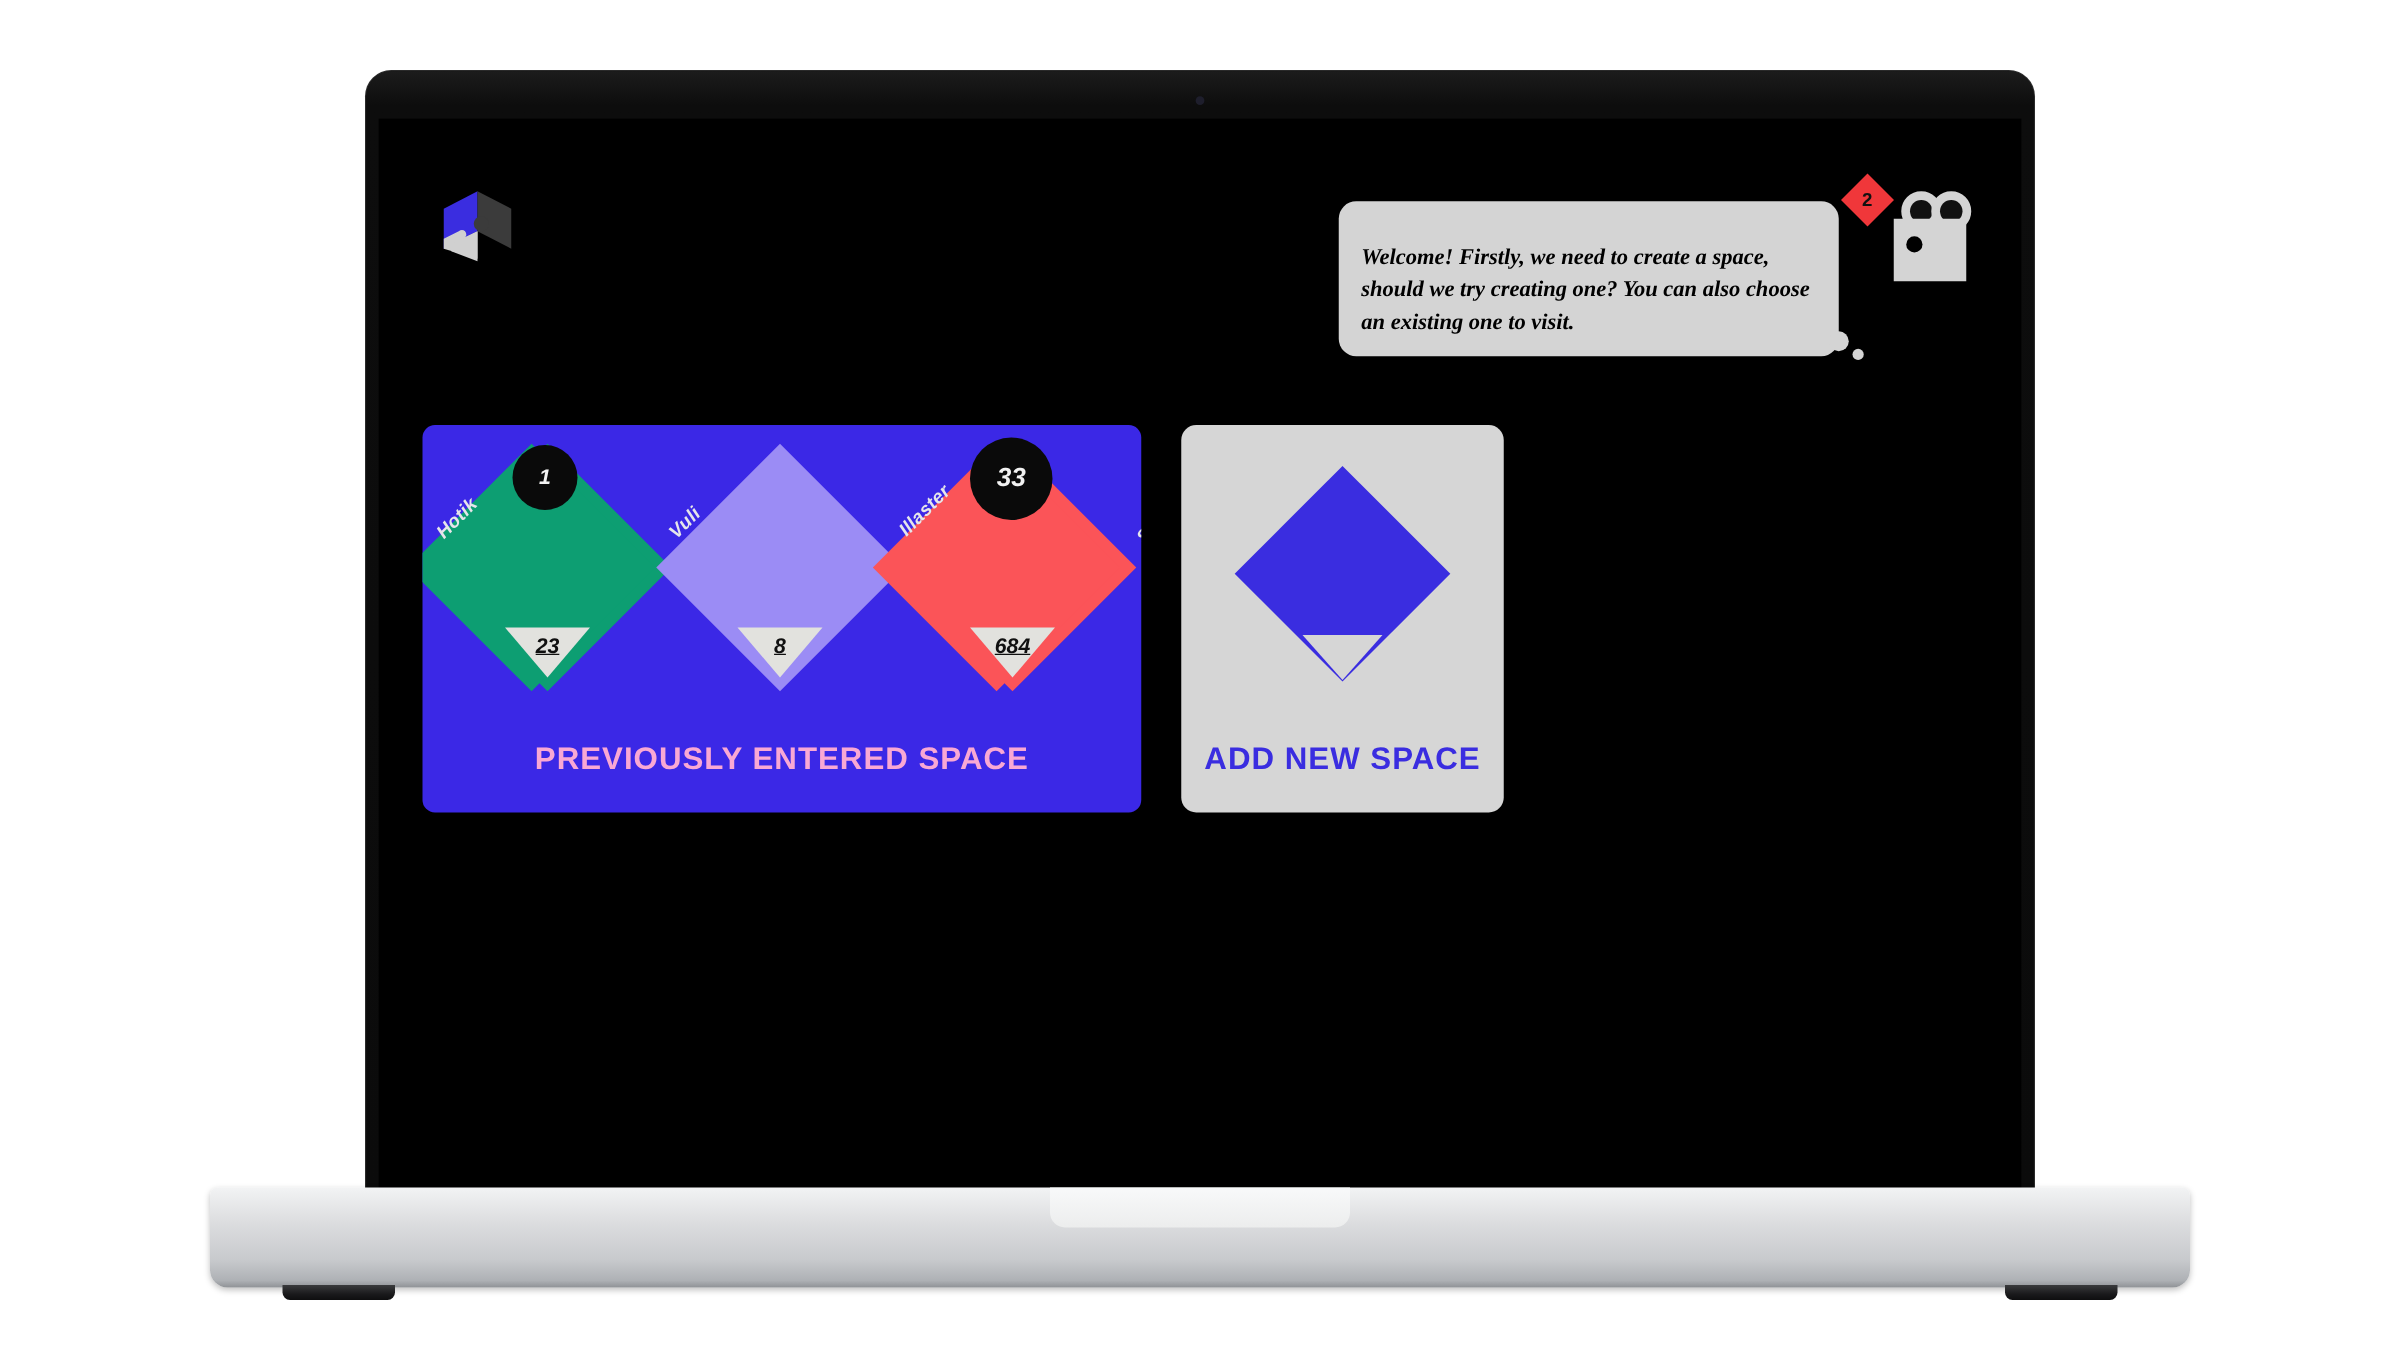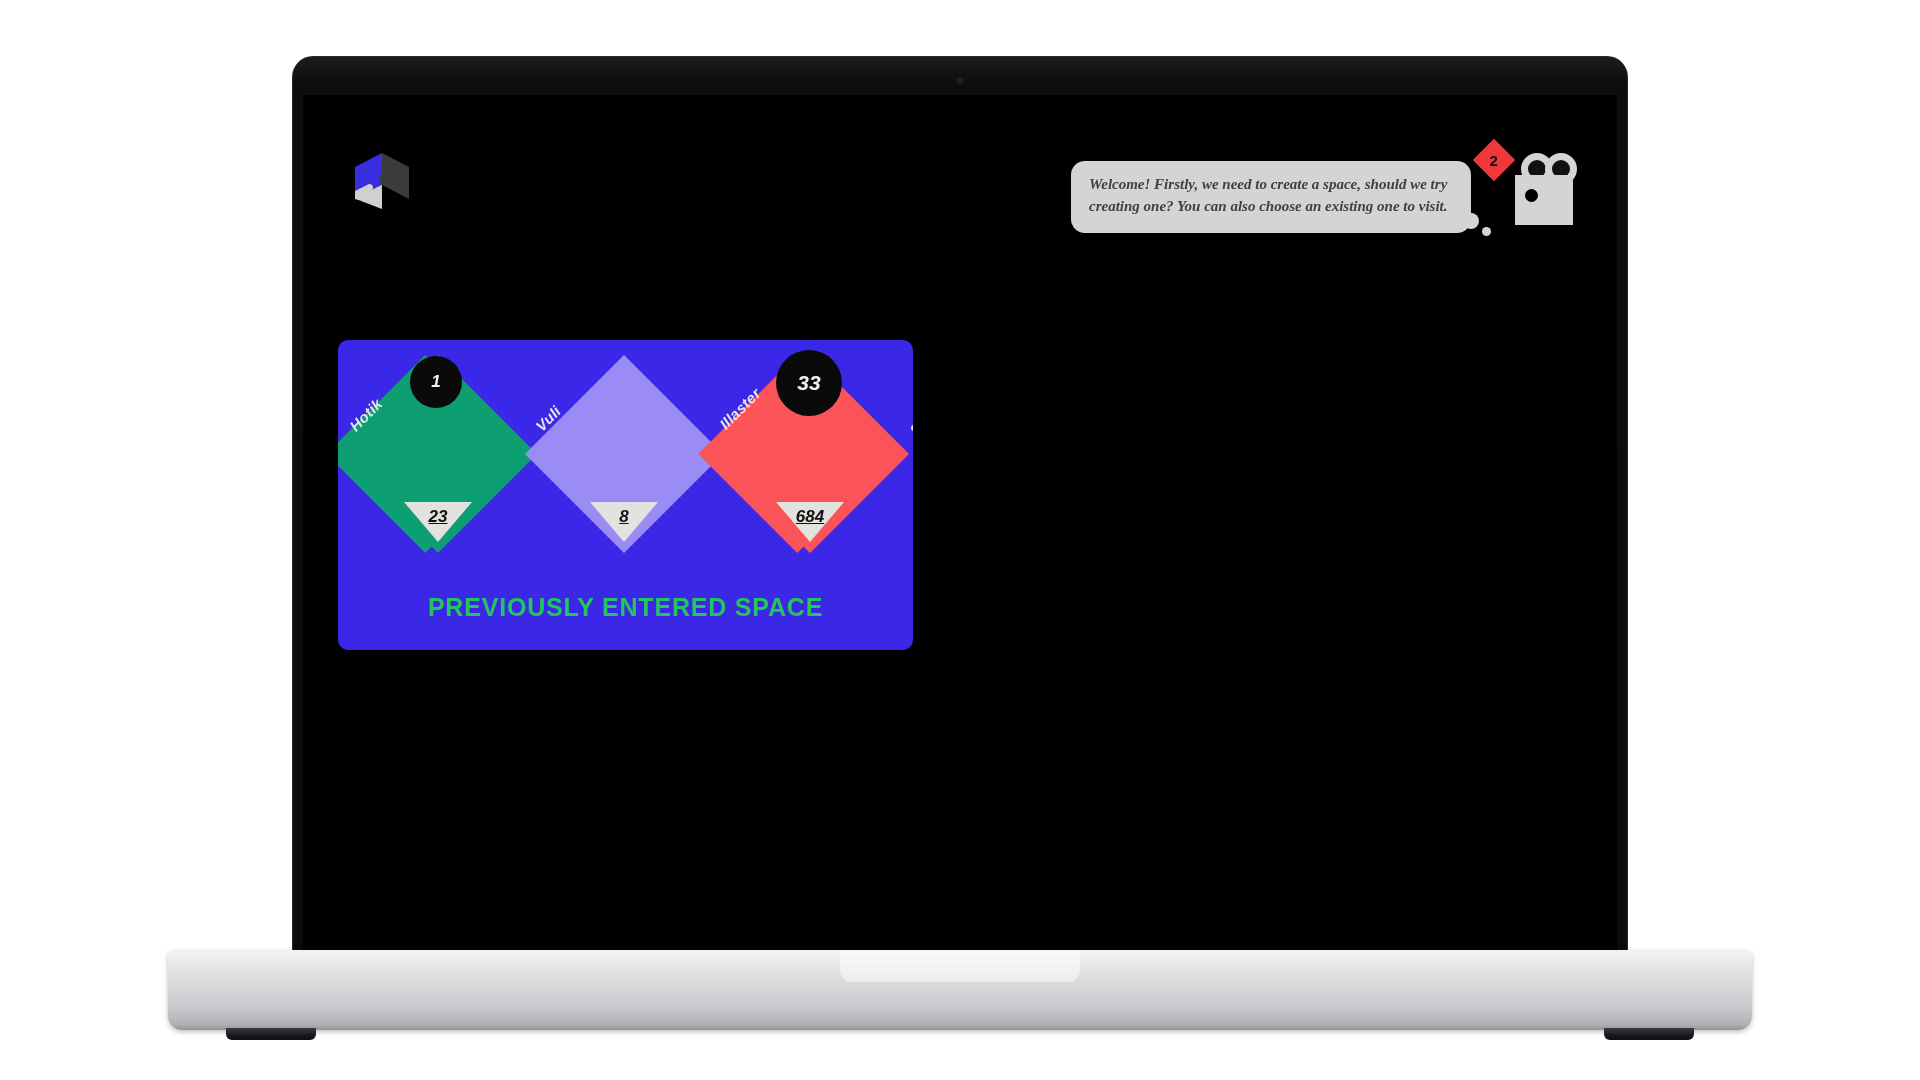--- a/index.html
+++ b/index.html
@@ -87,24 +87,25 @@
   .tooltip{
     position:absolute; right:106px; top:18px;
     width:400px;
     background:#d4d4d4;
     border-radius:14px;
     padding:13px 18px 15px 18px;
   }
   .tooltip-text{
     font-family:"Liberation Serif", serif;
     font-style:italic;
-    font-size:15px;
+    font-size:18px;
     line-height:1.45;
-    color:#404040;
+    color:#000000;
     font-weight:600;
+    margin-top:18px;
   }
   .tooltip-tail-1{
     position:absolute; right:-8px; bottom:4px;
     width:16px; height:16px; border-radius:50%;
     background:#d4d4d4;
   }
   .tooltip-tail-2{
     position:absolute; right:-20px; bottom:-3px;
     width:9px; height:9px; border-radius:50%;
     background:#d4d4d4;
@@ -221,21 +222,21 @@
   .space-partial{
     position:absolute; top:0;
     width:120px; height:205px;
     overflow:hidden;
   }
 
   .card-caption{
     position:absolute; left:0; right:0; bottom:28px;
     text-align:center;
     font-size:25px; font-weight:800; letter-spacing:.8px;
-    color:#22c55e;
+    color:#f9a8d4;
   }
   .card-caption.blue{ color:#3a2de0; }
 
   .card-add{
     position:relative;
     width:258px; height:310px;
     background:#d6d6d6;
     border-radius:12px;
   }
   .add-diamond{
@@ -341,20 +342,25 @@
               <div class="space-partial" style="left:568px;">
 
                 <div class="space-label" style="left:6px;top:62px;">Space 221</div>
               </div>
 
             </div>
 
             <div class="card-caption">PREVIOUSLY ENTERED SPACE</div>
           </div>
 
+          <div class="card-add">
+            <div class="add-diamond"></div>
+            <div class="add-tri"></div>
+            <div class="card-caption blue">ADD NEW SPACE</div>
+          </div>
 
         </div>
 
       </div>
     </div>
   </div>
 
   <div class="laptop-base">
     <div class="base-notch"></div>
     <div class="base-foot left"></div>

